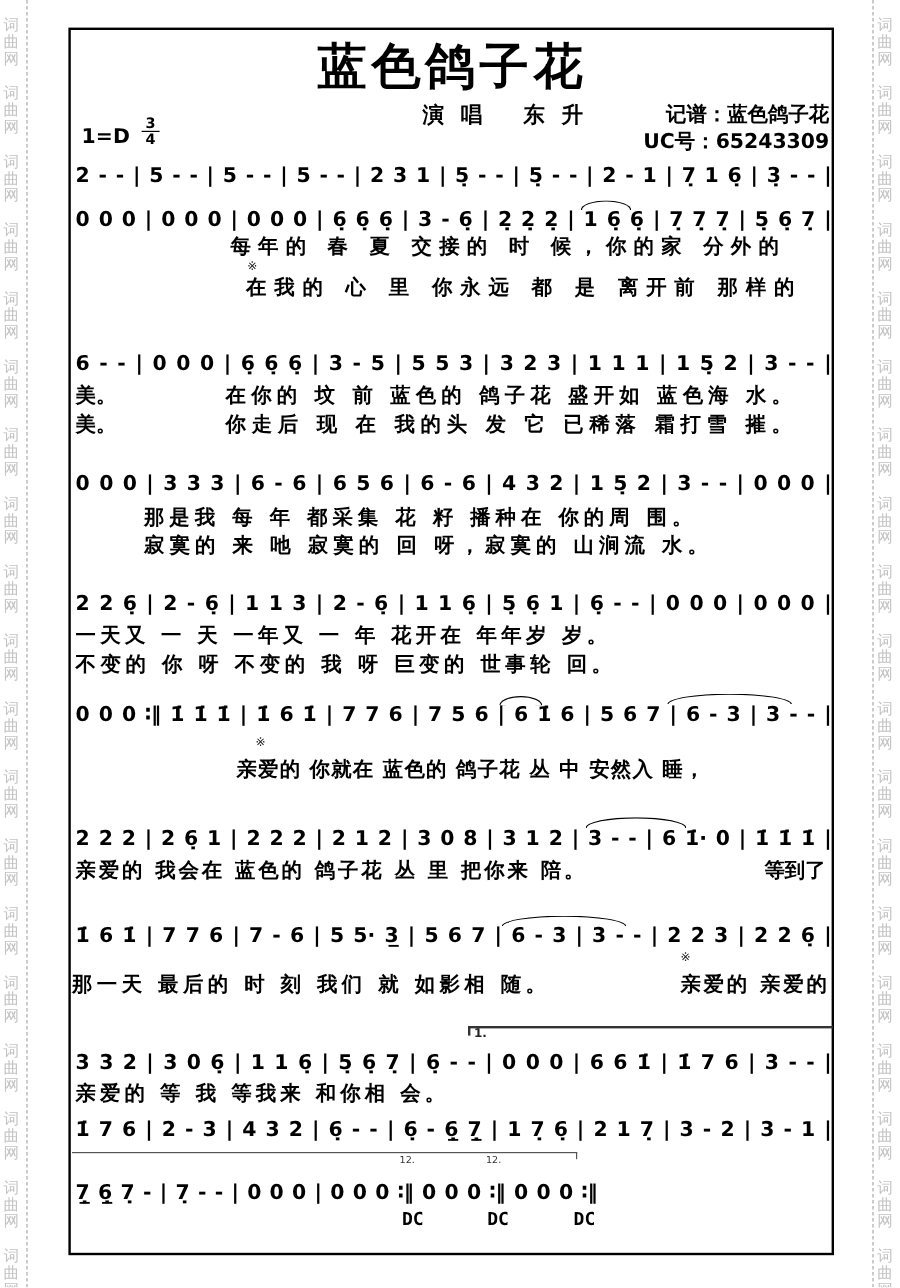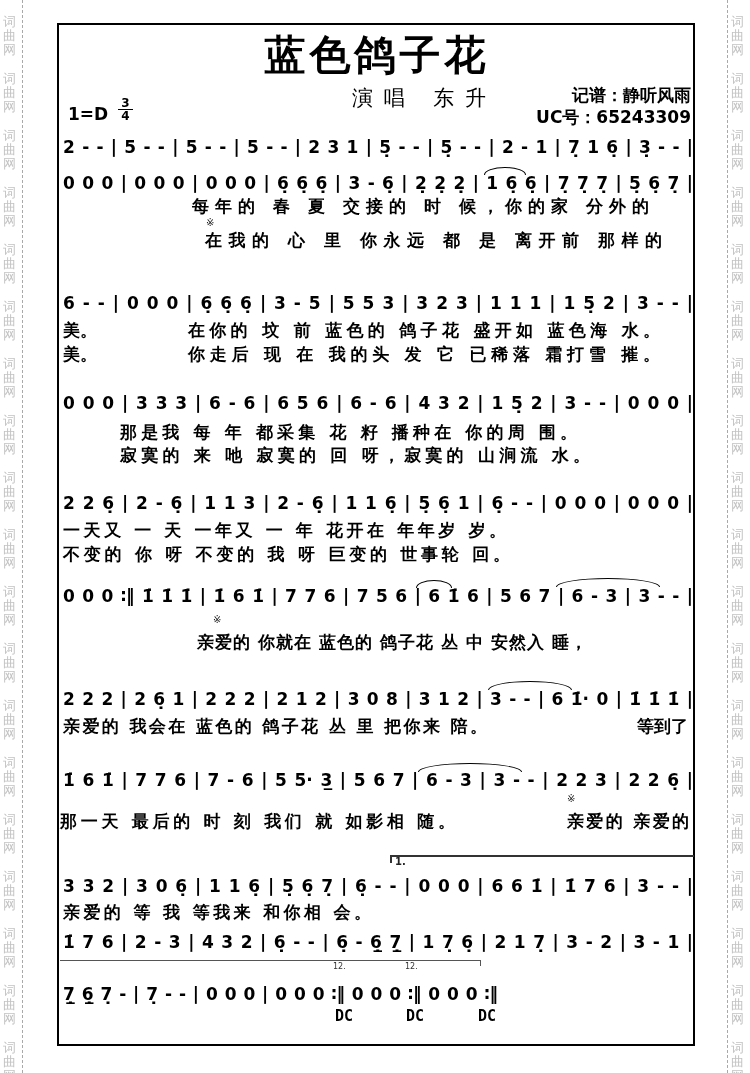--- a/index.html
+++ b/index.html
@@ -9,21 +9,21 @@
   .wmcol{position:absolute;top:0;height:1073px;width:16px;}
   .wmc{position:absolute;left:0;font-size:13px;line-height:13px;color:#c3c3c3;
        font-family:"DejaVu Sans",sans-serif;}
   .dash{position:absolute;top:0;height:1073px;width:0;border-left:1px dashed #a9a9a9;}
   
   .sheetbox{position:absolute;left:57px;top:23px;width:638px;height:1023px;
             border:2px solid #000;box-sizing:border-box;background:#fff;}
   
   .title{position:absolute;left:57px;top:28px;width:640px;text-align:center;
          font-size:41px;font-weight:bold;letter-spacing:4px;}
-  .credit{position:absolute;left:352px;top:84px;width:134px;font-size:21px;font-weight:normal;
+  .credit{position:absolute;left:352px;top:84px;width:134px;font-size:18px;font-weight:bold;
           text-align:justify;text-align-last:justify;}
   .rightmeta{position:absolute;left:430px;width:261px;text-align:right;
              font-size:17px;font-weight:bold;}
   .keysig{position:absolute;left:68px;top:104px;font-size:17px;font-weight:bold;}
   .frac{position:absolute;left:118px;top:97px;width:15px;text-align:center;
         font-size:12px;line-height:12px;font-weight:bold;}
   .frac .den{display:block;border-top:1px solid #000;}
   .frac .num{display:block;}
   
   .nrow{position:absolute;left:63px;width:630px;font-family:"DejaVu Sans",sans-serif;
@@ -168,21 +168,21 @@
       <span class="wmc" style="top: 1012px;">网</span>
       <span class="wmc" style="top: 1041px;">词</span>
       <span class="wmc" style="top: 1055px;">曲</span>
       <span class="wmc" style="top: 1069px;">网</span>
     </div>
 
   <div class="sheetbox"></div>
 
   <div class="title">蓝色鸽子花</div>
   <div class="credit">演唱 东升</div>
-  <div class="rightmeta" style="top:84px">记谱：静听风雨</div>
+  <div class="rightmeta" style="top:84px">记谱：蓝色鸽子花</div>
   <div class="rightmeta" style="top:106px">UC号：65243309</div>
   <div class="keysig">1=D</div>
   <div class="frac">
     <span class="num">3</span>
     <span class="den">4</span>
   </div>
 
   <div class="nrow" style="top:137px">2 - - | 5 - - | 5 - - | 5 - - | 2 3 1 | 5̣ - - | 5̣ - - | 2 - 1 | 7̣ 1 6̣ | 3̣ - - |</div>
   <div class="nrow" style="top:173px">0 0 0 | 0 0 0 | 0 0 0 | 6̣ 6̣ 6̣ | 3 - 6̣ | 2̣ 2̣ 2̣ | 1 6̣ 6̣ | 7̣ 7̣ 7̣ | 5̣ 6̣ 7̣ |</div>
   <div class="nrow" style="top:293px">6 - - | 0 0 0 | 6̣ 6̣ 6̣ | 3 - 5 | 5 5 3 | 3 2 3 | 1 1 1 | 1 5̣ 2 | 3 - - |</div>

